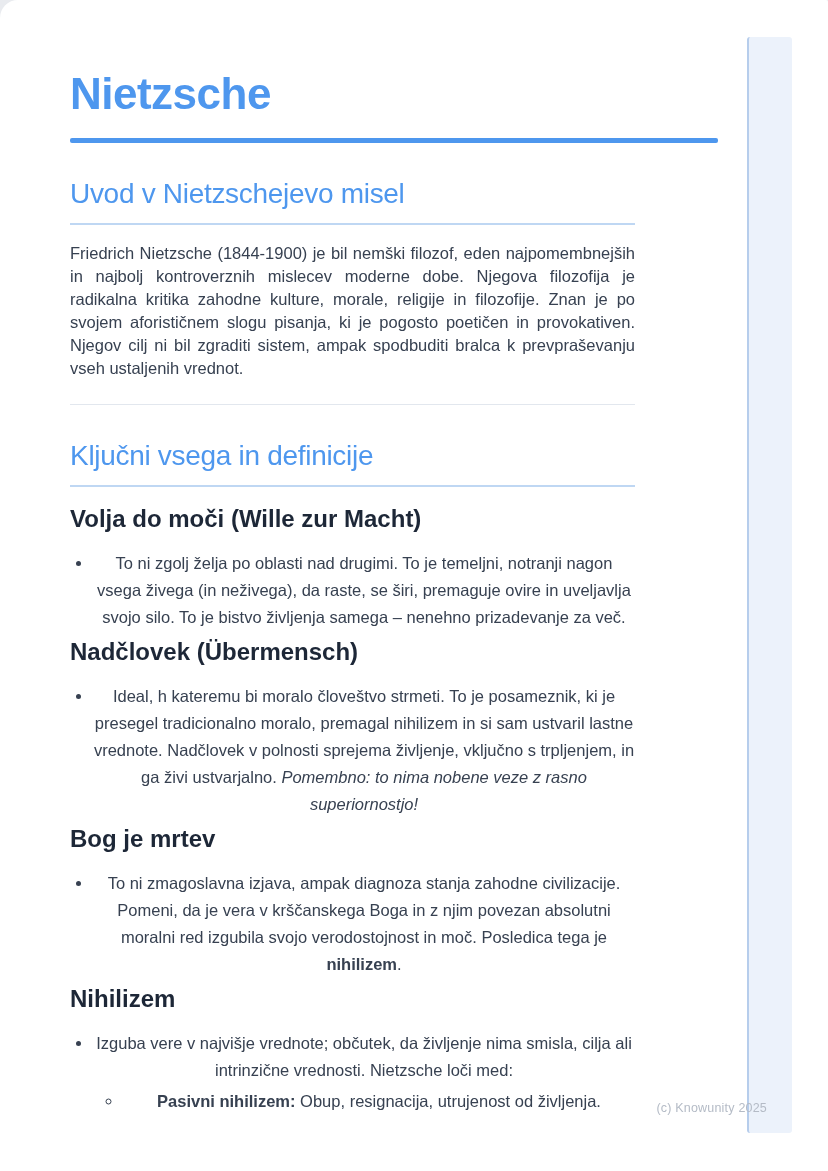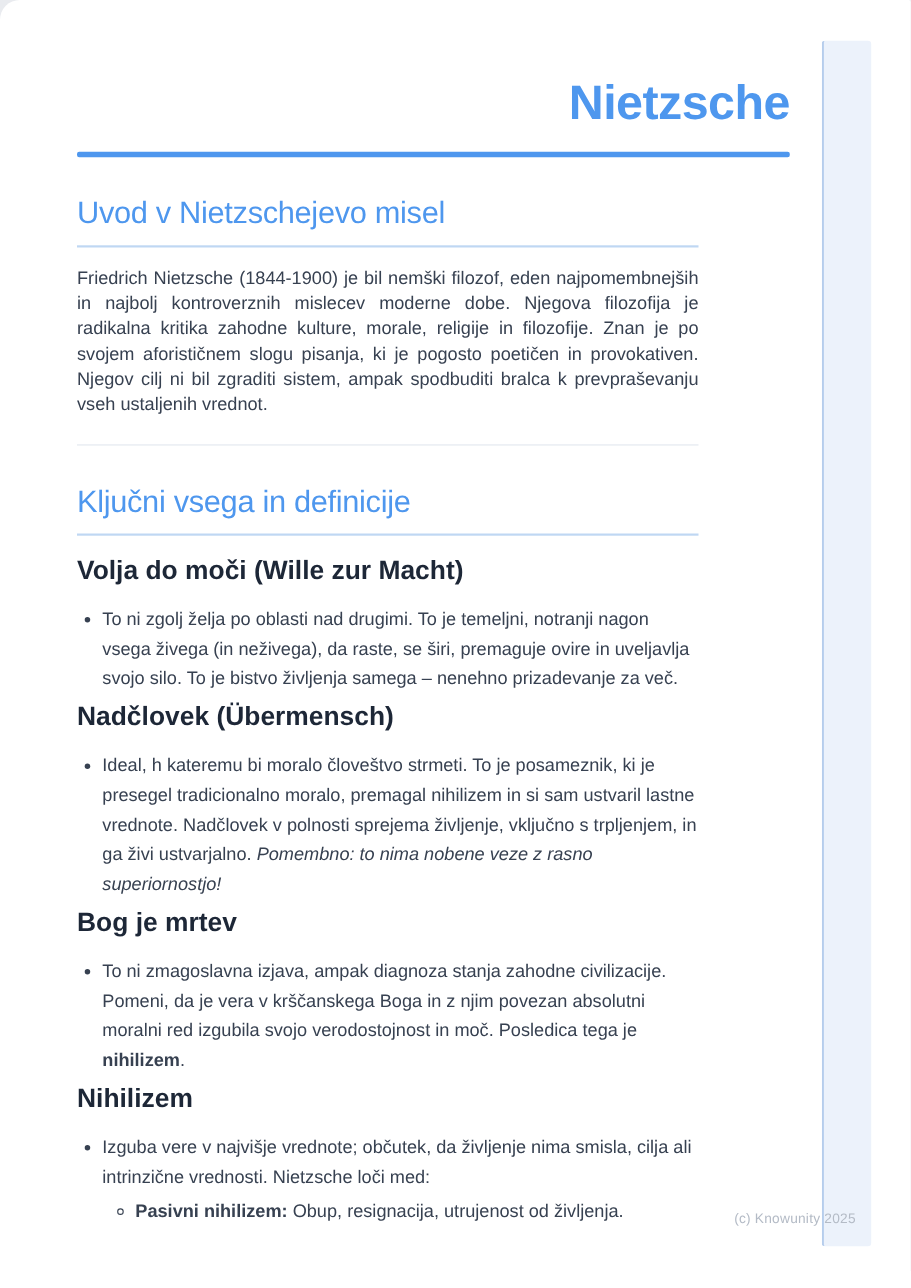--- a/index.html
+++ b/index.html
@@ -38,21 +38,20 @@
     z-index:1;
   }
   .content{
     position:absolute;left:70px;top:0;width:648px;z-index:2;
   }
   h1{
     margin-top:67px;
     font-size:44px;line-height:53px;
     font-weight:bold;letter-spacing:-0.5px;
     color:var(--accent);
-    text-align:right;
   }
   .title-rule{
     margin-top:18px;
     width:648px;height:5px;
     background:var(--accent);
     border-radius:2px;
   }
   .section{width:565px;}
   h2{
     margin-top:34px;
@@ -81,36 +80,36 @@
   }
   h2 + h3{margin-top:20px;}
   ul.bullets{
     margin-top:20px;
     padding-left:23px;
     list-style:disc outside;
   }
   ul.bullets > li{
     font-size:16.5px;line-height:27px;
     color:var(--body-text);
-    text-align:left;
+    text-align:center;
   }
   ul.sub{
     padding-left:30px;
     list-style:circle outside;
     margin-top:4px;
   }
   ul.sub > li{
     font-size:16.5px;line-height:27px;
     color:var(--body-text);
   }
   .em{font-style:italic;}
   .b{font-weight:bold;}
   .footer{
     position:absolute;
-    right:50px;top:1101px;
+    right:61px;top:1101px;
     font-size:12.5px;line-height:15px;
     letter-spacing:0.2px;
     color:var(--footer-text);
     z-index:3;
   }
 </style>
 </head>
 <body>
 
 <div class="page">

